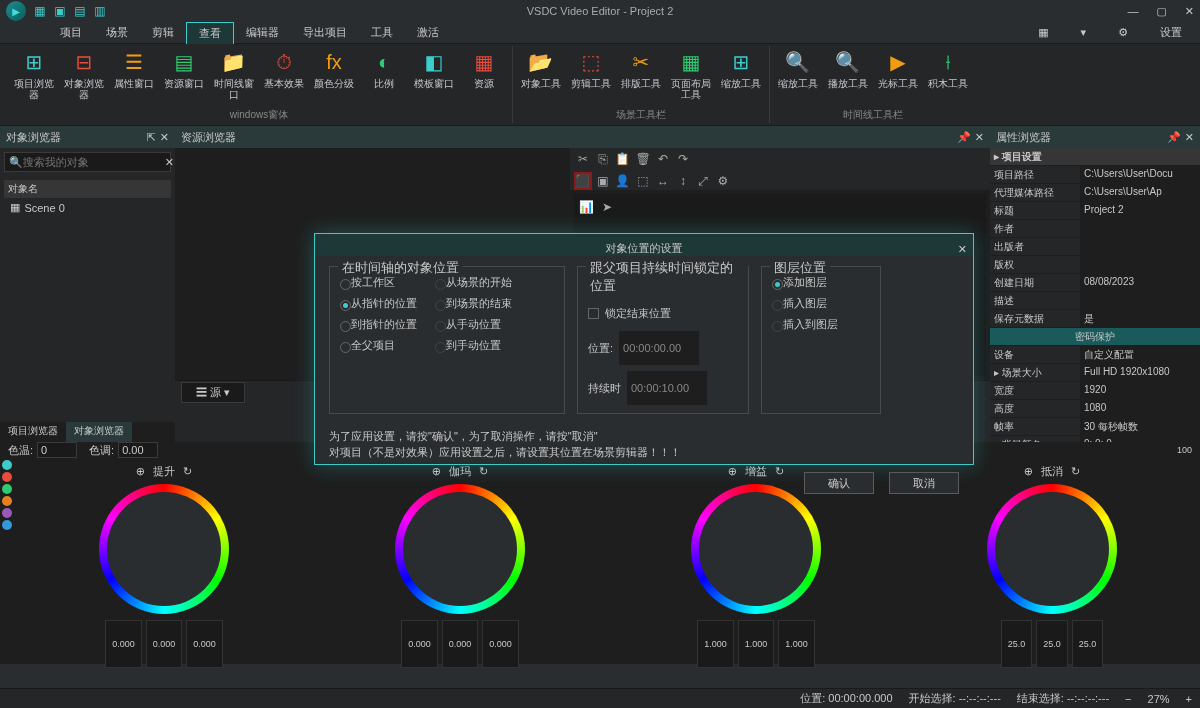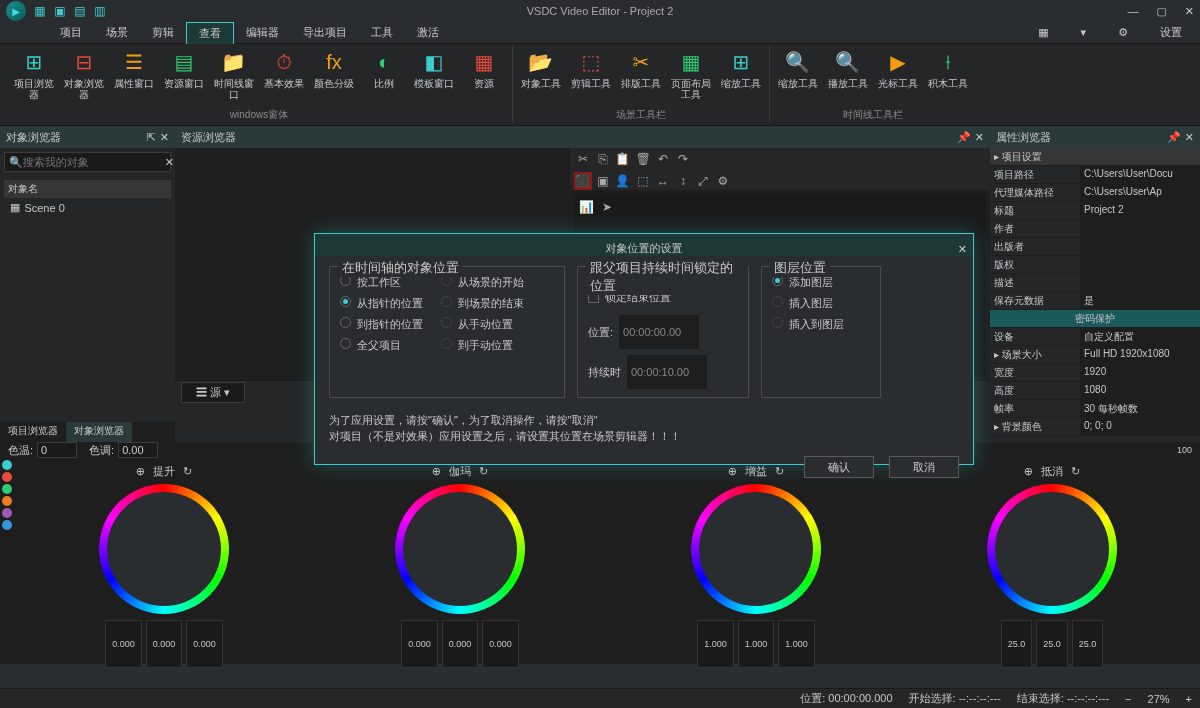--- a/index.html
+++ b/index.html
@@ -38,21 +38,21 @@
 .center{flex:1;display:flex;flex-direction:column;background:#1e1e1e}
 .center-tools{height:42px;background:#242628;display:flex;align-items:center;padding:2px 4px;gap:2px;flex-wrap:wrap}
 .tb{width:18px;height:18px;display:flex;align-items:center;justify-content:center;font-size:12px;color:#aaa}
 .preview{flex:1;background:#1a1a1a;position:relative;margin:4px}
 .timeline{height:62px;background:#242628;border-top:1px solid #1a1a1a}
 .right{width:210px;background:#242628;display:flex;flex-direction:column}
 .props{flex:1;overflow-y:auto}
 .prow{display:flex;height:18px;border-bottom:1px solid #1e1e1e}
 .prow .k{width:90px;padding:2px 4px;font-size:10px;overflow:hidden;white-space:nowrap}
 .prow .v{flex:1;padding:2px 4px;font-size:10px;background:#1e1e1e;overflow:hidden;white-space:nowrap}
-.prow.sec .k{background:#363636;width:100%;font-weight:normal}
+.prow.sec .k{background:#363636;width:100%;font-weight:bold}
 .prow.hl{background:#1a5a5a}
 .wheels{height:222px;background:#1e1e1e;display:flex;flex-direction:column}
 .wheels-top{height:24px;display:flex;align-items:center;gap:12px;padding:0 8px}
 .winput{display:flex;align-items:center;gap:4px}
 .winput input{width:40px;background:#1a1a1a;border:1px solid #3a3a3a;padding:1px 3px;color:#ccc}
 .wheels-main{flex:1;display:flex}
 .leftstrip{width:16px;display:flex;flex-direction:column;gap:2px;padding:2px}
 .leftstrip div{width:10px;height:10px;border-radius:50%}
 .wcol{flex:1;display:flex;flex-direction:column;align-items:center;padding:4px}
 .wcol .whdr{display:flex;align-items:center;gap:8px;height:18px}
@@ -61,21 +61,21 @@
 .wvals{display:flex;gap:4px;margin-top:2px}
 .wvals span{background:#1a1a1a;padding:18px 6px;font-size:9px;border:1px solid #333}
 .statusbar{height:20px;background:#242628;border-top:1px solid #1a1a1a;display:flex;align-items:center;justify-content:flex-end;gap:16px;padding:0 8px;position:absolute;bottom:0;left:0;right:0}
 .dialog{position:absolute;left:314px;top:233px;width:660px;height:232px;background:#2a2d30;border:1px solid #3dcccc;z-index:100;box-shadow:0 0 20px rgba(61,204,204,0.3)}
 .dlg-title{height:22px;background:#1e3838;display:flex;align-items:flex-end;justify-content:center;position:relative}
 .dlg-close{position:absolute;right:6px;cursor:pointer}
 .dlg-body{padding:10px 14px;display:flex;gap:12px}
 .fieldset{border:1px solid #4a4a4a;padding:8px 10px;position:relative}
 .fieldset .leg{position:absolute;top:-8px;left:8px;background:#2a2d30;padding:0 4px;font-size:13px}
 .radio-col{display:flex;flex-direction:column;gap:6px}
-.radio{display:flex;align-items:flex-start;gap:6px;font-size:11px}
+.radio{display:flex;align-items:flex-end;font-size:11px}
 .radio .r{width:11px;height:11px;border-radius:50%;border:1px solid #666;display:flex;align-items:center;justify-content:center}
 .radio.on .r::after{content:"";width:5px;height:5px;border-radius:50%;background:#3dcccc}
 .radio.dis{color:#555}
 .radio.dis .r{border-color:#444}
 .chk{display:flex;align-items:center;gap:6px;font-size:11px}
 .chk .c{width:11px;height:11px;border:1px solid #666}
 .dlg-msg{padding:4px 14px;font-size:11px;line-height:16px}
 .dlg-btns{display:flex;justify-content:flex-end;gap:15px;padding:8px 14px}
 .dlg-btns button{width:70px;height:22px;background:#2a2d30;border:1px solid #5a5a5a;color:#ccc;cursor:pointer}
 .tinput{background:#1e1e1e;border:none;padding:11px 4px;width:80px;color:#888}
@@ -314,20 +314,24 @@
         </div>
         <div class="prow">
           <div class="k">出版者</div>
           <div class="v"></div>
         </div>
         <div class="prow">
           <div class="k">版权</div>
           <div class="v"></div>
         </div>
         <div class="prow">
+          <div class="k">创建日期</div>
+          <div class="v">08/08/2023</div>
+        </div>
+        <div class="prow">
           <div class="k">描述</div>
           <div class="v"></div>
         </div>
         <div class="prow">
           <div class="k">保存元数据</div>
           <div class="v">是</div>
         </div>
         <div class="prow hl">
           <div class="k" style="width:100%;text-align:center">密码保护</div>
         </div>
@@ -493,21 +497,21 @@
             </div>
           </div>
       </div>
     </div>
     <div class="fieldset" style="width:172px">
       <div class="leg">跟父项目持续时间锁定的位置</div>
       <div class="chk">
           <span class="c"></span>
           <span>锁定开始位置</span>
         </div>
-      <div class="chk" style="margin-top:0">
+      <div class="chk" style="margin-top:16px">
           <span class="c"></span>
           <span>锁定结束位置</span>
         </div>
       <div style="display:flex;align-items:center;gap:6px;margin-top:10px">
           <span>位置:</span>
           <input class="tinput" value="00:00:00.00" style="">
         </div>
       <div style="display:flex;align-items:center;gap:6px;margin-top:6px">
           <span>持续时</span>
           <input class="tinput" value="00:00:10.00" style="">

